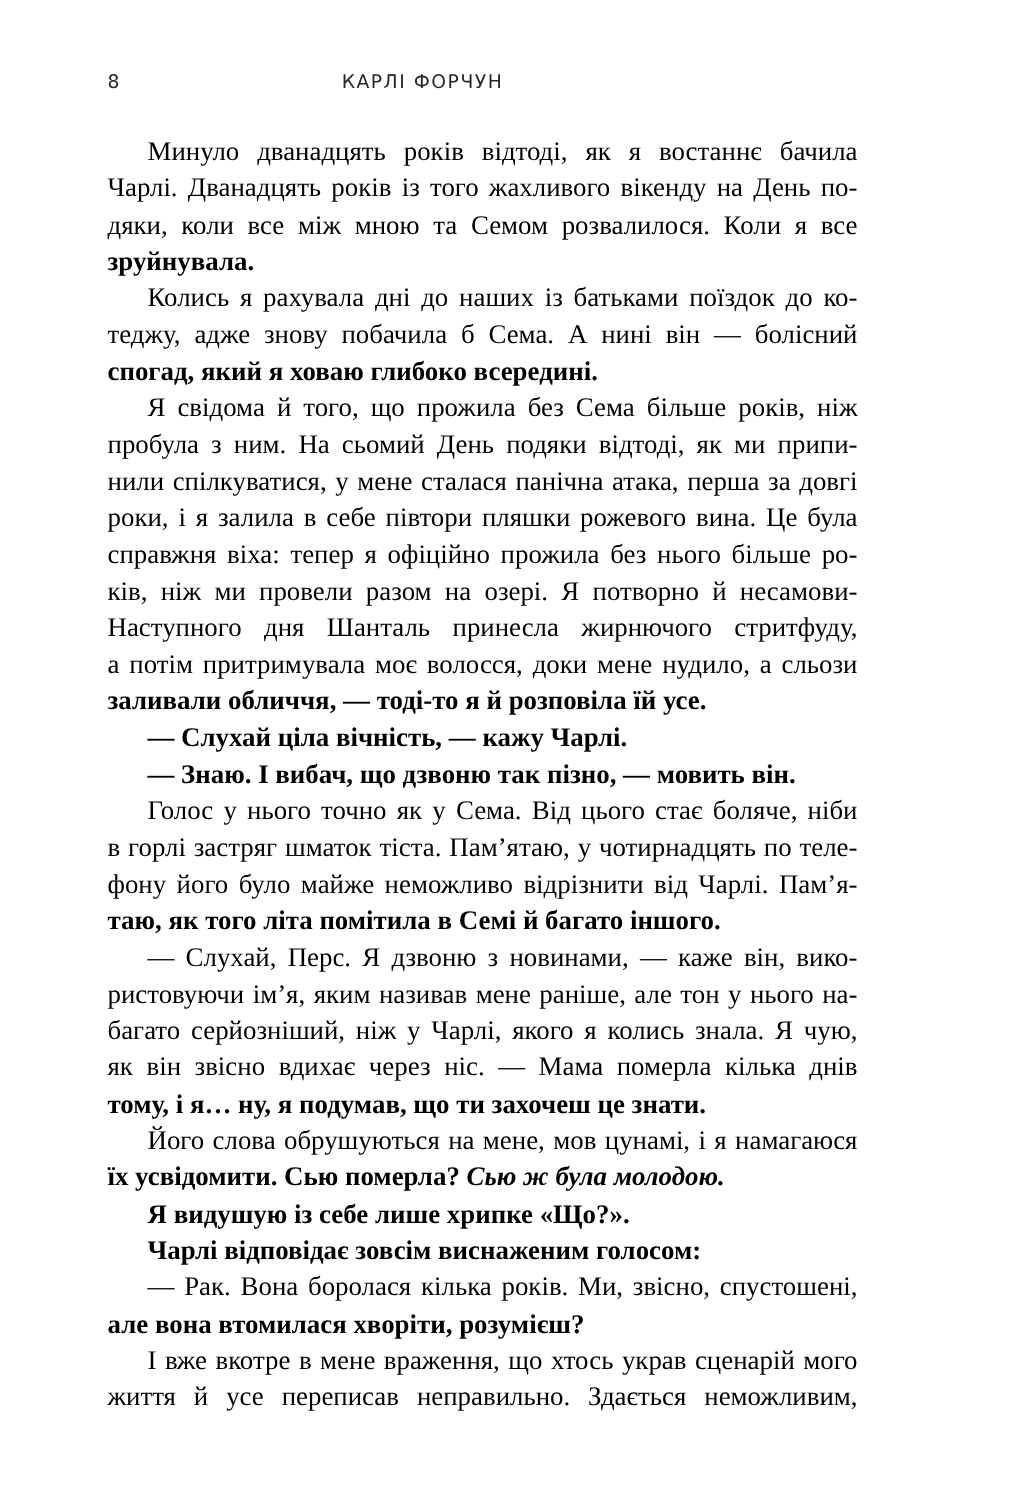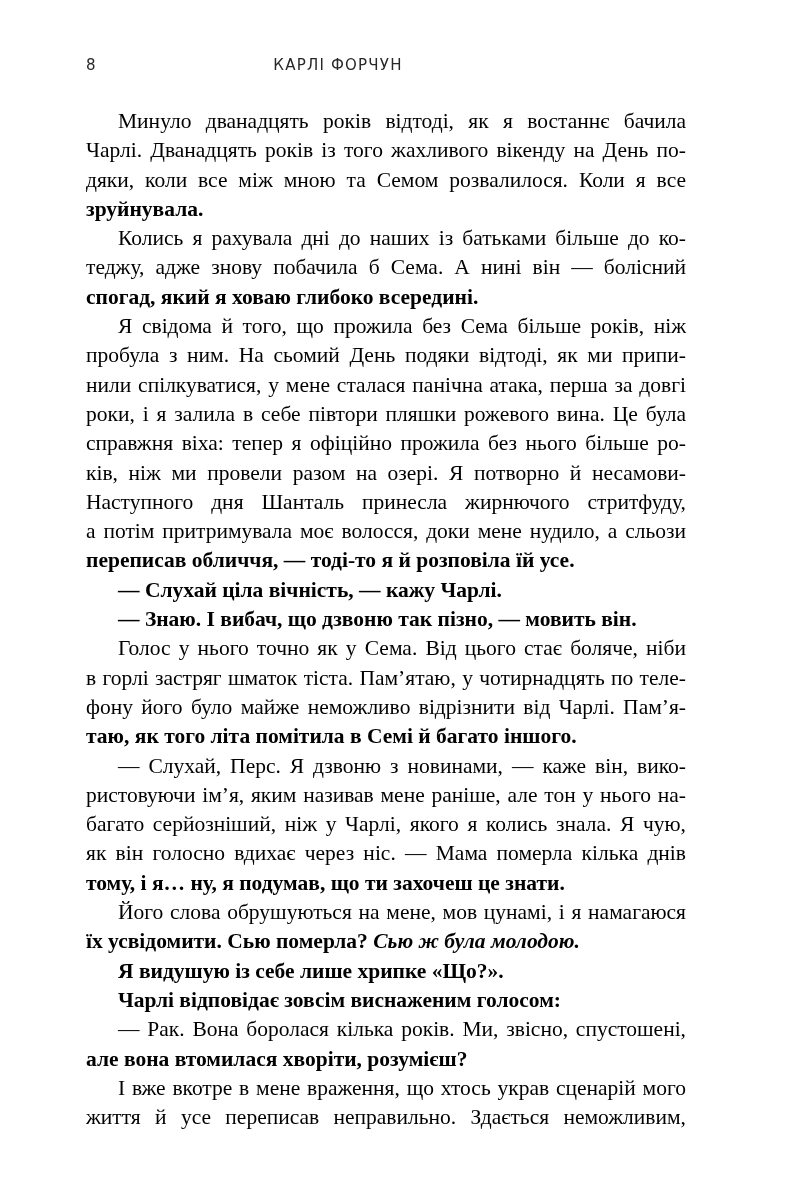--- a/index.html
+++ b/index.html
@@ -79,35 +79,35 @@
 <div class="text-block">
 
   <div>
     <span class="line indent">Минуло дванадцять років відтоді, як я востаннє бачила</span>
     <span class="line">Чарлі. Дванадцять років із того жахливого вікенду на День по-</span>
     <span class="line">дяки, коли все між мною та Семом розвалилося. Коли я все</span>
     <span class="line last">зруйнувала.</span>
   </div>
 
   <div>
-    <span class="line indent">Колись я рахувала дні до наших із батьками більше до ко-</span>
+    <span class="line indent">Колись я рахувала дні до наших із батьками поїздок до ко-</span>
     <span class="line">теджу, адже знову побачила б Сема. А нині він — болісний</span>
     <span class="line last">спогад, який я ховаю глибоко всередині.</span>
   </div>
 
   <div>
     <span class="line indent">Я свідома й того, що прожила без Сема більше років, ніж</span>
     <span class="line">пробула з ним. На сьомий День подяки відтоді, як ми припи-</span>
     <span class="line">нили спілкуватися, у мене сталася панічна атака, перша за довгі</span>
     <span class="line">роки, і я залила в себе півтори пляшки рожевого вина. Це була</span>
     <span class="line">справжня віха: тепер я офіційно прожила без нього більше ро-</span>
     <span class="line">ків, ніж ми провели разом на озері. Я потворно й несамови-</span>
     <span class="line">Наступного дня Шанталь принесла жирнючого стритфуду,</span>
     <span class="line">а потім притримувала моє волосся, доки мене нудило, а сльози</span>
-    <span class="line last">переписав обличчя, — тоді-то я й розповіла їй усе.</span>
+    <span class="line last">заливали обличчя, — тоді-то я й розповіла їй усе.</span>
   </div>
 
   <div>
     <span class="line indent last">— Слухай ціла вічність, — кажу Чарлі.</span>
   </div>
 
   <div>
     <span class="line indent last">— Знаю. І вибач, що дзвоню так пізно, — мовить він.</span>
   </div>
 
@@ -115,21 +115,21 @@
     <span class="line indent">Голос у нього точно як у Сема. Від цього стає боляче, ніби</span>
     <span class="line">в горлі застряг шматок тіста. Пам’ятаю, у чотирнадцять по теле-</span>
     <span class="line">фону його було майже неможливо відрізнити від Чарлі. Пам’я-</span>
     <span class="line last">таю, як того літа помітила в Семі й багато іншого.</span>
   </div>
 
   <div>
     <span class="line indent">— Слухай, Перс. Я дзвоню з новинами, — каже він, вико-</span>
     <span class="line">ристовуючи ім’я, яким називав мене раніше, але тон у нього на-</span>
     <span class="line">багато серйозніший, ніж у Чарлі, якого я колись знала. Я чую,</span>
-    <span class="line">як він голосно вдихає через ніс. — Мама померла кілька днів</span>
+    <span class="line">як він звісно вдихає через ніс. — Мама померла кілька днів</span>
     <span class="line last">тому, і я… ну, я подумав, що ти захочеш це знати.</span>
   </div>
 
   <div>
     <span class="line indent">Його слова обрушуються на мене, мов цунамі, і я намагаюся</span>
     <span class="line last"><span>їх усвідомити. Сью померла?</span> <span class="it">Сью ж була молодою.</span></span>
   </div>
 
   <div>
     <span class="line indent last">Я видушую із себе лише хрипке «Що?».</span>

